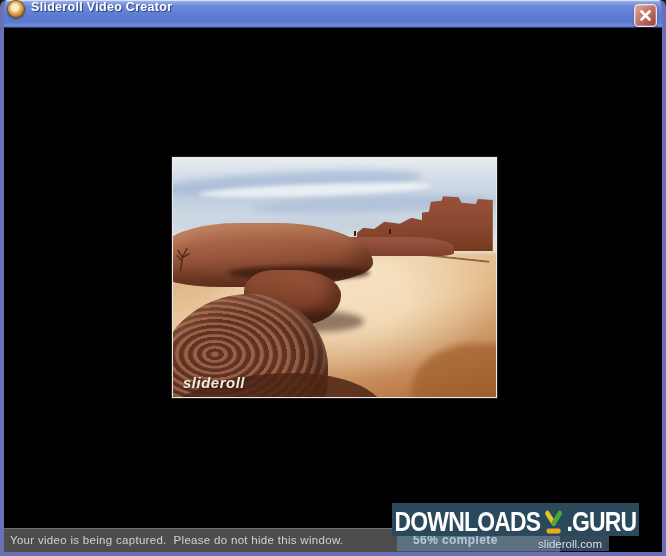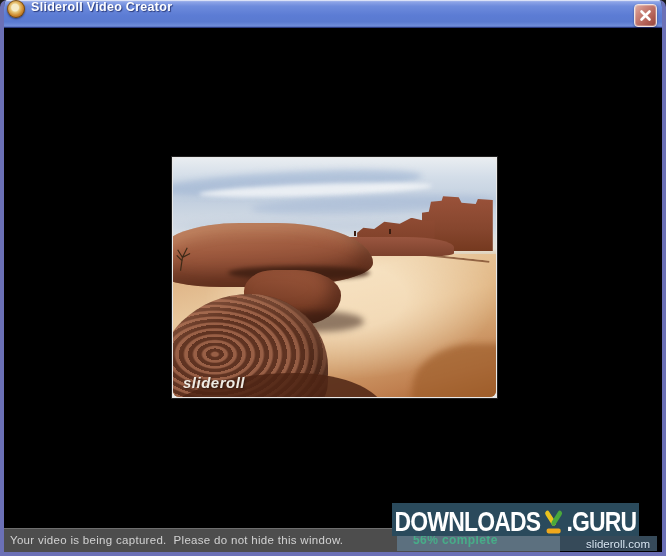--- a/index.html
+++ b/index.html
@@ -35,21 +35,20 @@
   }
   
   .content { position:absolute; left:0; top:28px; width:658px; height:500px; background:#000; }
   .photo {
     position:absolute; left:168px; top:129px; width:325px; height:241px;
     background:#e9e9e9; padding:1px; box-shadow:0 0 0 1px #202020;
   }
   .scene {
     position:relative; width:100%; height:100%; overflow:hidden;
     background:linear-gradient(180deg,#e9edf1 0%,#d3dde8 8%,#c2cfdf 18%,#d8dfe6 30%,#e5e1d6 38%,#ddc6a4 42%);
-    border-radius:6px;
   }
   .scene div { position:absolute; }
   .cloud1 { left:-5%; top:6%;  width:82%; height:9%; background:#8fa8cc; opacity:.5; border-radius:50%; filter:blur(3px); transform:rotate(-3deg); }
   .cloud2 { left:24%; top:16%; width:76%; height:7%; background:#9db2d2; opacity:.45; border-radius:50%; filter:blur(3px); transform:rotate(-2deg); }
   .cloud3 { left:-2%; top:26%; width:104%; height:6%; background:#aabbd4; opacity:.35; border-radius:50%; filter:blur(4px); }
   .cloud-white { left:8%; top:11%; width:72%; height:5%; background:#f4f6f8; opacity:.85; border-radius:50%; filter:blur(2px); transform:rotate(-2deg); }
   .ruin-tower {
     right:1%; top:16%; width:22%; height:23%;
     background:linear-gradient(180deg,#9a523a 0%,#86462e 60%,#75391f 100%);
     clip-path:polygon(0 30%,10% 28%,13% 10%,28% 8%,30% 0,52% 2%,56% 12%,76% 14%,79% 5%,100% 7%,100% 100%,0 100%);
@@ -104,31 +103,31 @@
   }
   
   .statusbar {
     position:absolute; left:0; top:528px; width:556px; height:24px;
     background:#4d4d4d; box-shadow:inset 0 1px 0 #6e6e6e;
     display:flex; align-items:center;
   }
   .status-message { color:#d2d2d2; font-size:11.5px; letter-spacing:.3px; padding-left:6px; white-space:pre; }
   .progress-text {
     position:absolute; left:409px; top:0; line-height:24px;
-    color:#22c55e; font-size:12px; font-weight:bold; letter-spacing:.4px;
+    color:#ffffff; font-size:12px; font-weight:bold; letter-spacing:.4px;
   }
   
   .wm-box {
     position:absolute; left:388px; top:503px; width:247px; height:33px;
     background:#2a4a5c; display:flex; align-items:flex-end; justify-content:center; z-index:6;
   }
   .wm-logo { display:flex; align-items:center; gap:3px; transform:scaleX(.82); white-space:nowrap; }
   .wm-word { color:#fff; font-size:28px; font-weight:bold; letter-spacing:-1px; line-height:1; }
   .wm-strip {
-    position:absolute; left:393px; top:536px; width:260px; height:15px;
+    position:absolute; left:393px; top:536px; width:212px; height:15px;
     background:rgba(108,148,178,.5); z-index:5;
     display:flex; align-items:center; justify-content:flex-end;
   }
   .wm-site { color:#d6e5ef; font-size:11.5px; padding-right:7px; text-shadow:0 1px 1px rgba(0,0,40,.4); }
 </style>
 </head>
 <body>
 
 <div class="window">
 

